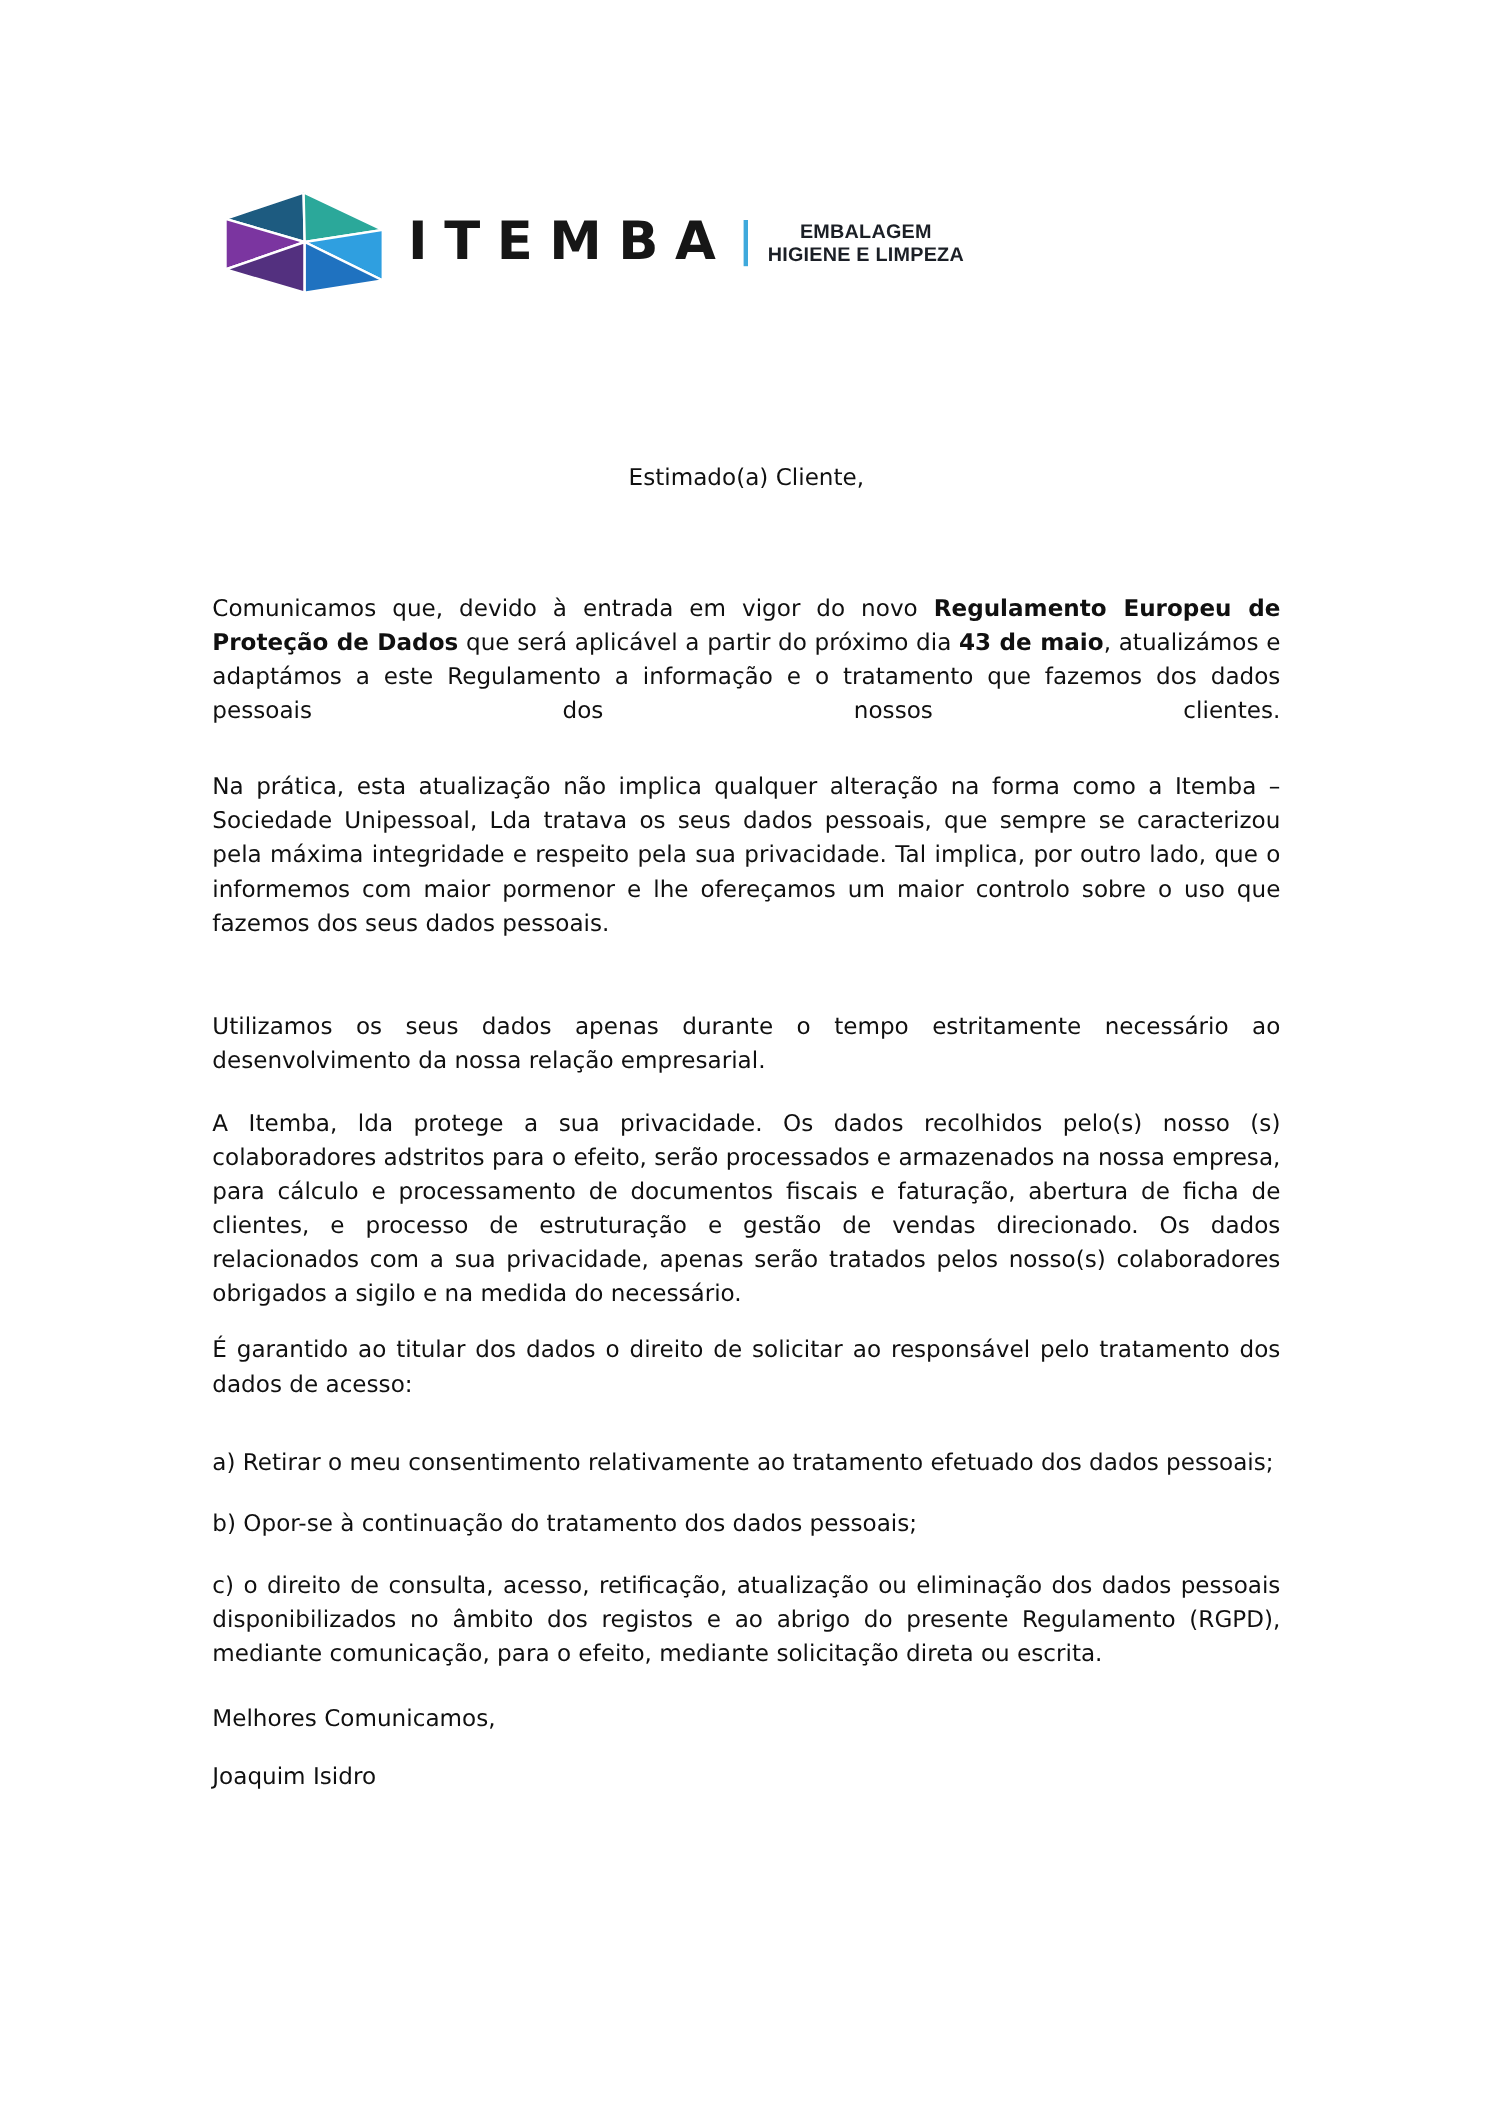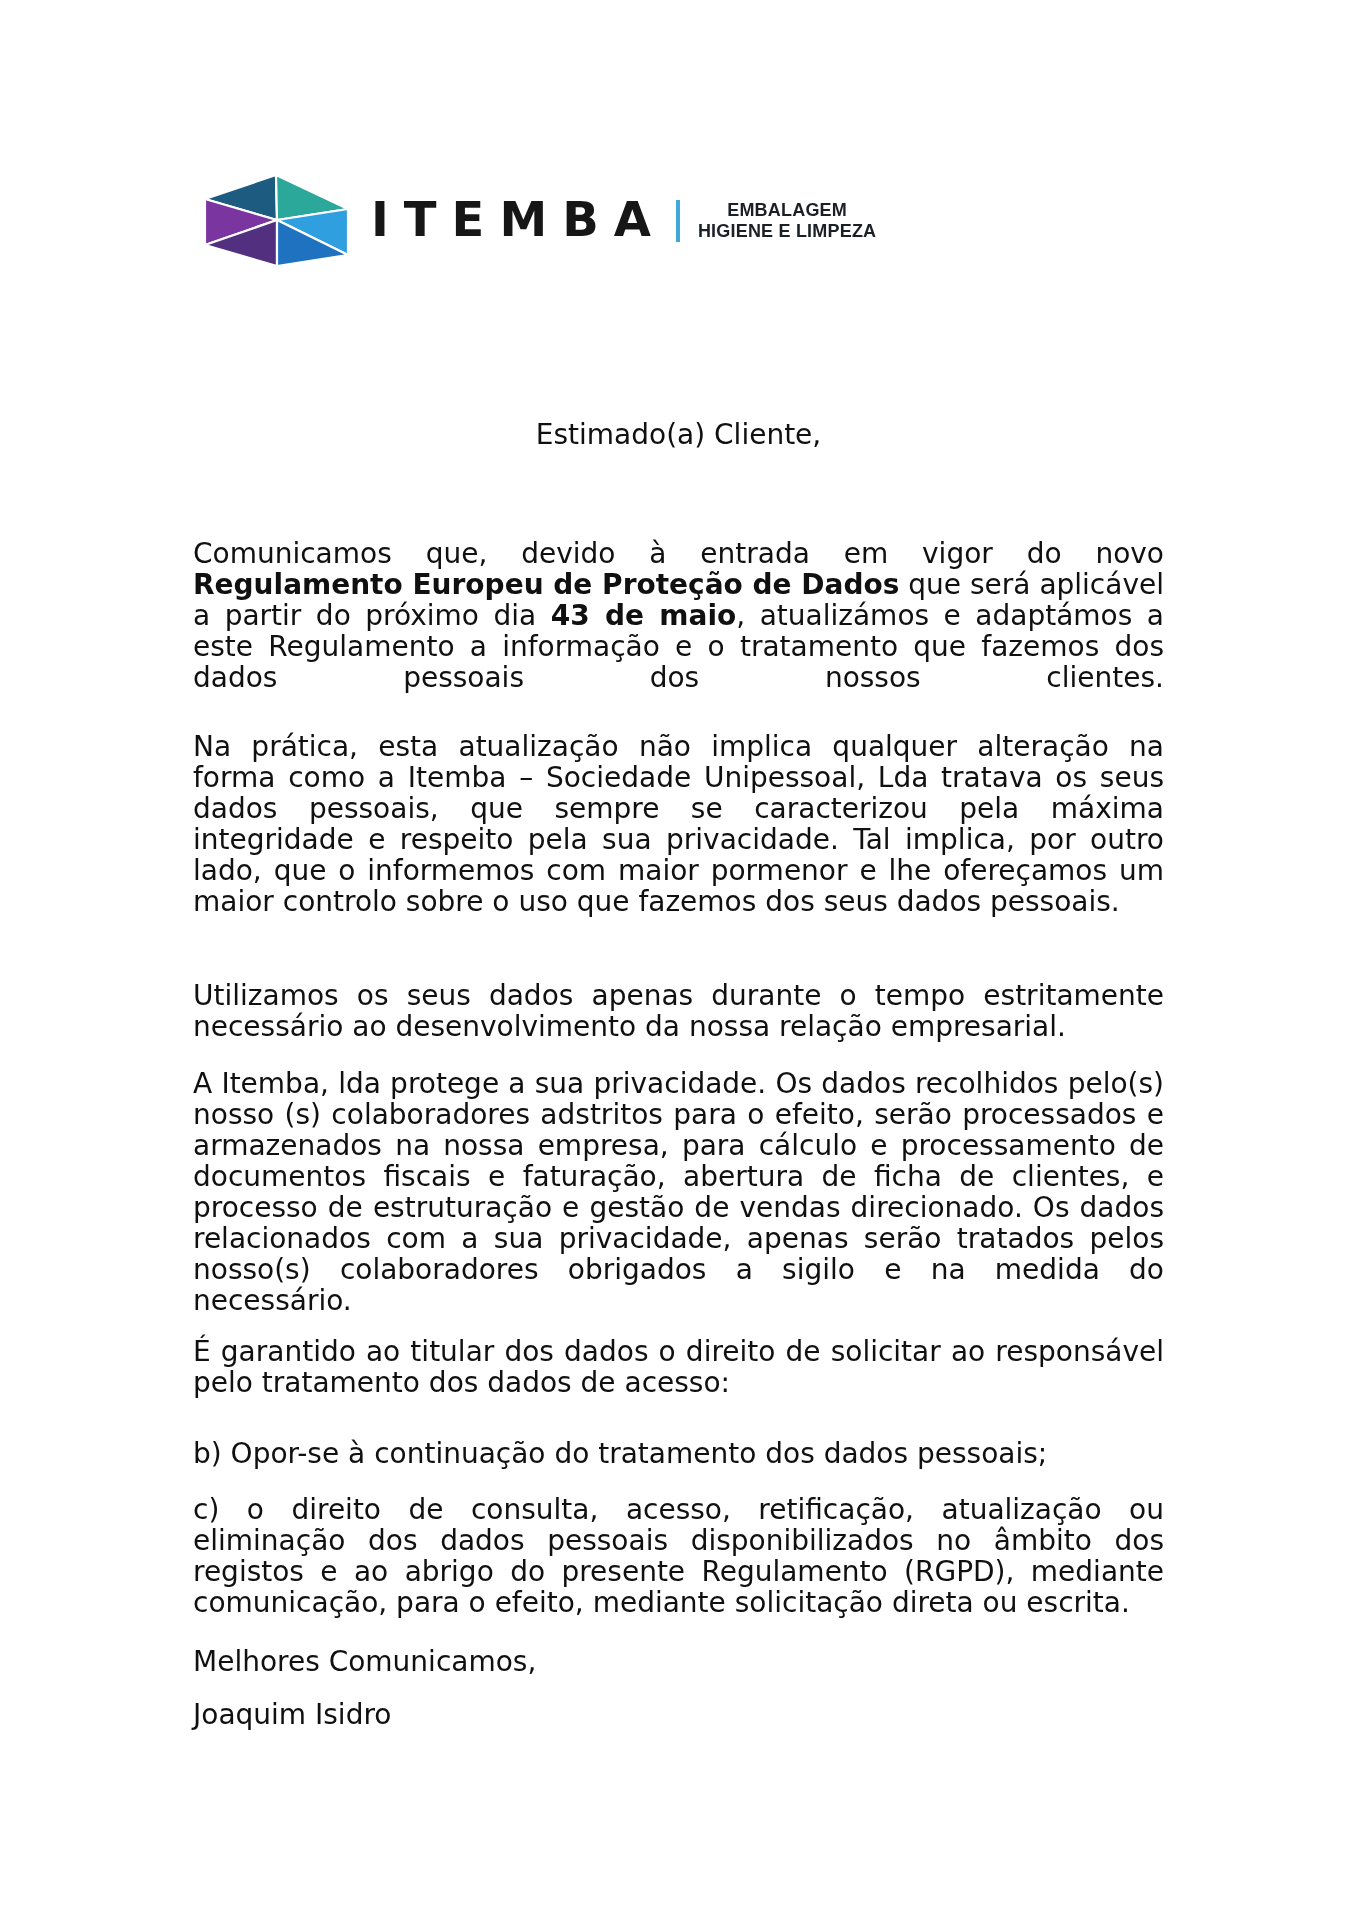--- a/index.html
+++ b/index.html
@@ -45,21 +45,21 @@
     letter-spacing: 0.2px;
     color: #1b1f26;
     white-space: nowrap;
     text-align: center;
   }
 
   
   .content { margin: 0 193px; }
   .content p {
     margin: 0 0 31px 0;
-    font-size: 28px;
+    font-size: 21px;
     line-height: 31px;
     text-align: justify;
   }
   .greeting { margin: 152px 0 0 0 !important; text-align: center !important; }
   .p1 { margin-top: 88px !important; margin-bottom: 38px !important; text-align-last: justify; }
   .p2 { margin-bottom: 63px !important; }
   .p3 { margin-bottom: 26px !important; }
   .p4 { margin-bottom: 20px !important; }
   .p5 { margin-bottom: 40px !important; }
   .item-a { margin-bottom: 25px !important; }
@@ -99,20 +99,21 @@
     <p class="p1"><span>Comunicamos que, devido à entrada em vigor do novo </span><strong>Regulamento Europeu de Proteção de Dados</strong><span> que será aplicável a partir do próximo dia </span><strong>43 de maio</strong><span>, atualizámos e adaptámos a este Regulamento a informação e o tratamento que fazemos dos dados pessoais dos nossos clientes.</span></p>
 
     <p class="p2">Na prática, esta atualização não implica qualquer alteração na forma como a Itemba – Sociedade Unipessoal, Lda tratava os seus dados pessoais, que sempre se caracterizou pela máxima integridade e respeito pela sua privacidade. Tal implica, por outro lado, que o informemos com maior pormenor e lhe ofereçamos um maior controlo sobre o uso que fazemos dos seus dados pessoais.</p>
 
     <p class="p3">Utilizamos os seus dados apenas durante o tempo estritamente necessário ao desenvolvimento da nossa relação empresarial.</p>
 
     <p class="p4">A Itemba, lda protege a sua privacidade. Os dados recolhidos pelo(s) nosso (s) colaboradores adstritos para o efeito, serão processados e armazenados na nossa empresa, para cálculo e processamento de documentos fiscais e faturação, abertura de ficha de clientes, e processo de estruturação e gestão de vendas direcionado. Os dados relacionados com a sua privacidade, apenas serão tratados pelos nosso(s) colaboradores obrigados a sigilo e na medida do necessário.</p>
 
     <p class="p5">É garantido ao titular dos dados o direito de solicitar ao responsável pelo tratamento dos dados de acesso:</p>
 
+    <p class="item-a">a) Retirar o meu consentimento relativamente ao tratamento efetuado dos dados pessoais;</p>
 
     <p class="item-b">b) Opor-se à continuação do tratamento dos dados pessoais;</p>
 
     <p class="item-c">c) o direito de consulta, acesso, retificação, atualização ou eliminação dos dados pessoais disponibilizados no âmbito dos registos e ao abrigo do presente Regulamento (RGPD), mediante comunicação, para o efeito, mediante solicitação direta ou escrita.</p>
 
 
     <p class="regards">Melhores Comunicamos,</p>
 
     <p class="signature">Joaquim Isidro</p>
 

